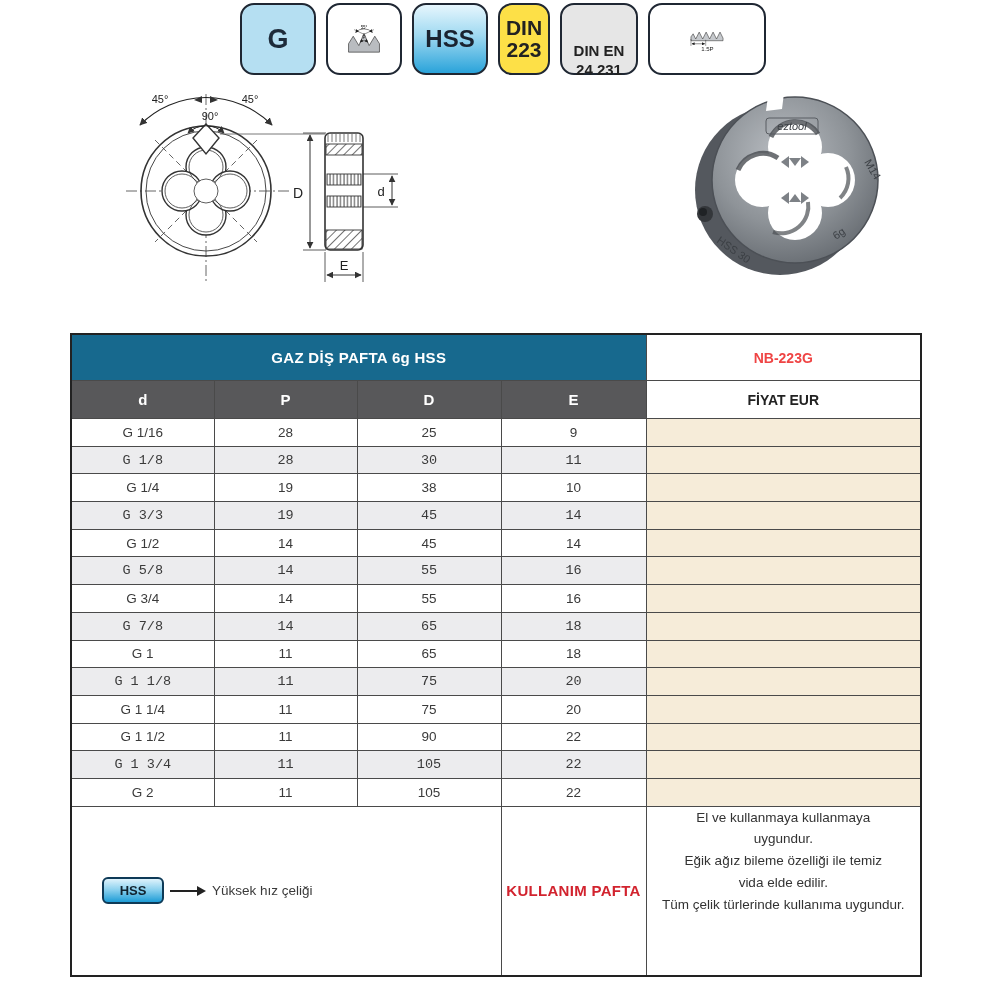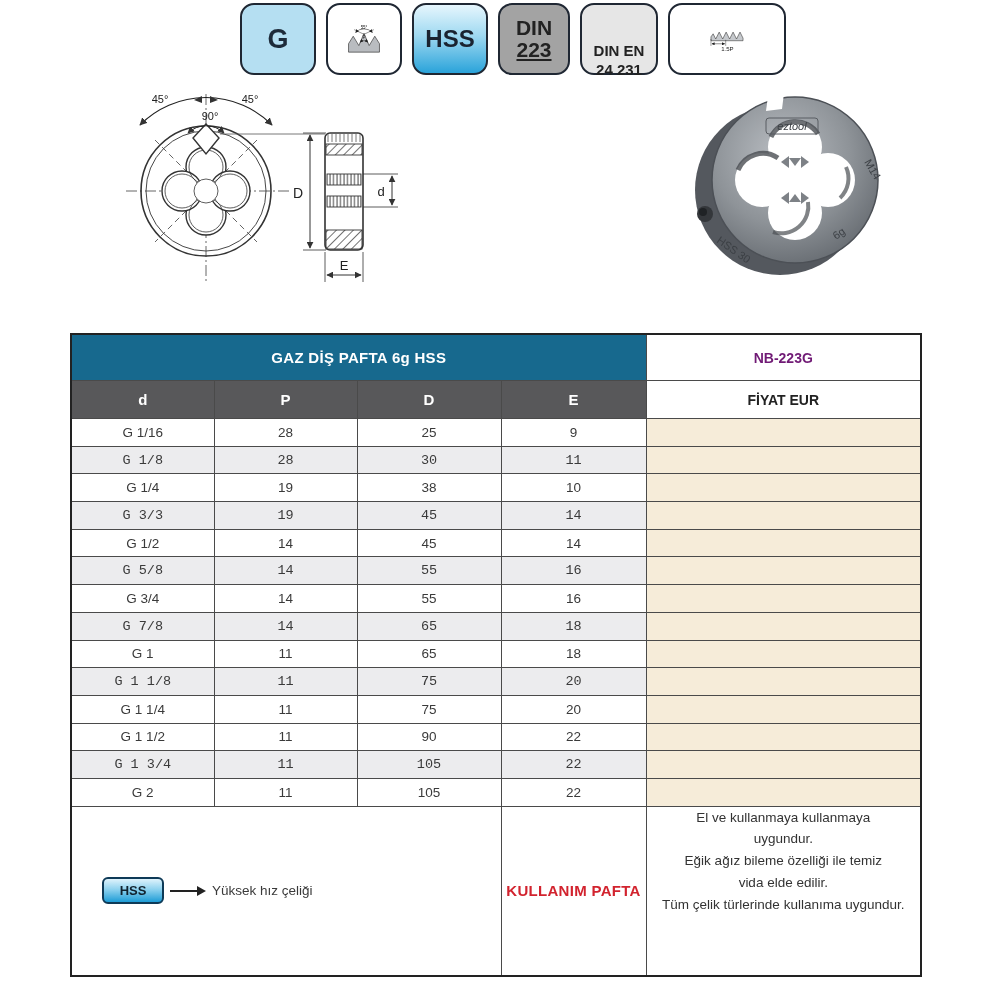--- a/index.html
+++ b/index.html
@@ -8,36 +8,36 @@
 
   
   .badges{position:absolute;left:240px;top:3px;display:flex;gap:10px;align-items:flex-start;}
   .badge{box-sizing:border-box;height:72px;border:2.5px solid #1f2733;border-radius:14px;
          display:flex;flex-direction:column;align-items:center;justify-content:center;
          background:#fff;color:#222;}
   .badge.b-g{width:76px;background:#b5dff2;font-size:27px;font-weight:bold;color:#1d2b3a;}
   .badge.b-thread{width:76px;padding:19px;}
   .badge.b-hss{width:76px;background:linear-gradient(#e6f6fd 0%,#9fd9f1 45%,#2aa3da 100%);
                font-size:24px;font-weight:bold;color:#1a2330;}
-  .badge.b-din{width:72px;background:#a3a3a3;font-weight:bold;line-height:1.05;}
-  .badge.b-din .l1{font-size:21px;} .badge.b-din .l2{font-size:21px;text-decoration:underline;}
+  .badge.b-din{width:52px;background:#fde047;font-weight:bold;line-height:1.05;}
+  .badge.b-din .l1{font-size:21px;} .badge.b-din .l2{font-size:21px;}
   .badge.b-dinen{width:78px;background:#e6e6e6;font-weight:bold;line-height:1.25;}
   .badge.b-dinen .l1{font-size:15px;margin-top:43px;} .badge.b-dinen .l2{font-size:15px;}
   .badge.b-chamfer{width:118px;padding:21px;}
 
   
   .drawing{position:absolute;left:98px;top:86px;}
   .photo{position:absolute;left:668px;top:92px;}
 
   
   .table-wrap{position:absolute;left:70px;top:305px;}
   table.spec{border-collapse:collapse;width:850px;table-layout:fixed;border:2px solid #222;margin-top:28px;}
   table.spec th, table.spec td{border:1px solid #4a4a4a;padding:0;text-align:center;}
   .title-cell{background:#17698e;color:#fff;font-size:15px;font-weight:bold;height:45px;letter-spacing:.3px;}
-  .code-cell{background:#fff;color:#701a75;font-size:14px;font-weight:bold;}
+  .code-cell{background:#fff;color:#ef4444;font-size:14px;font-weight:bold;}
   .cols-row th{background:#58585a;color:#fff;font-size:15px;font-weight:bold;height:37px;}
   .cols-row th.price-header{background:#fff;color:#222;font-size:14px;}
   tbody td{height:26.7px;font-size:13.5px;color:#3a3a3a;background:#fff;}
   tbody tr.alt td{background:#ececee;font-family:Liberation Mono, monospace;}
   tbody td.price-cell{background:#f6ecd9 !important;}
   tfoot td{height:168px;background:#fff;}
   .legend-cell{vertical-align:middle;text-align:left;}
   .legend{display:flex;align-items:center;gap:6px;margin-left:30px;}
   .hss-chip{box-sizing:border-box;width:62px;height:27px;border:2px solid #0e3a57;border-radius:6px;
             background:linear-gradient(#dff3fc 0%,#8ed2ef 45%,#1d9cd6 100%);

